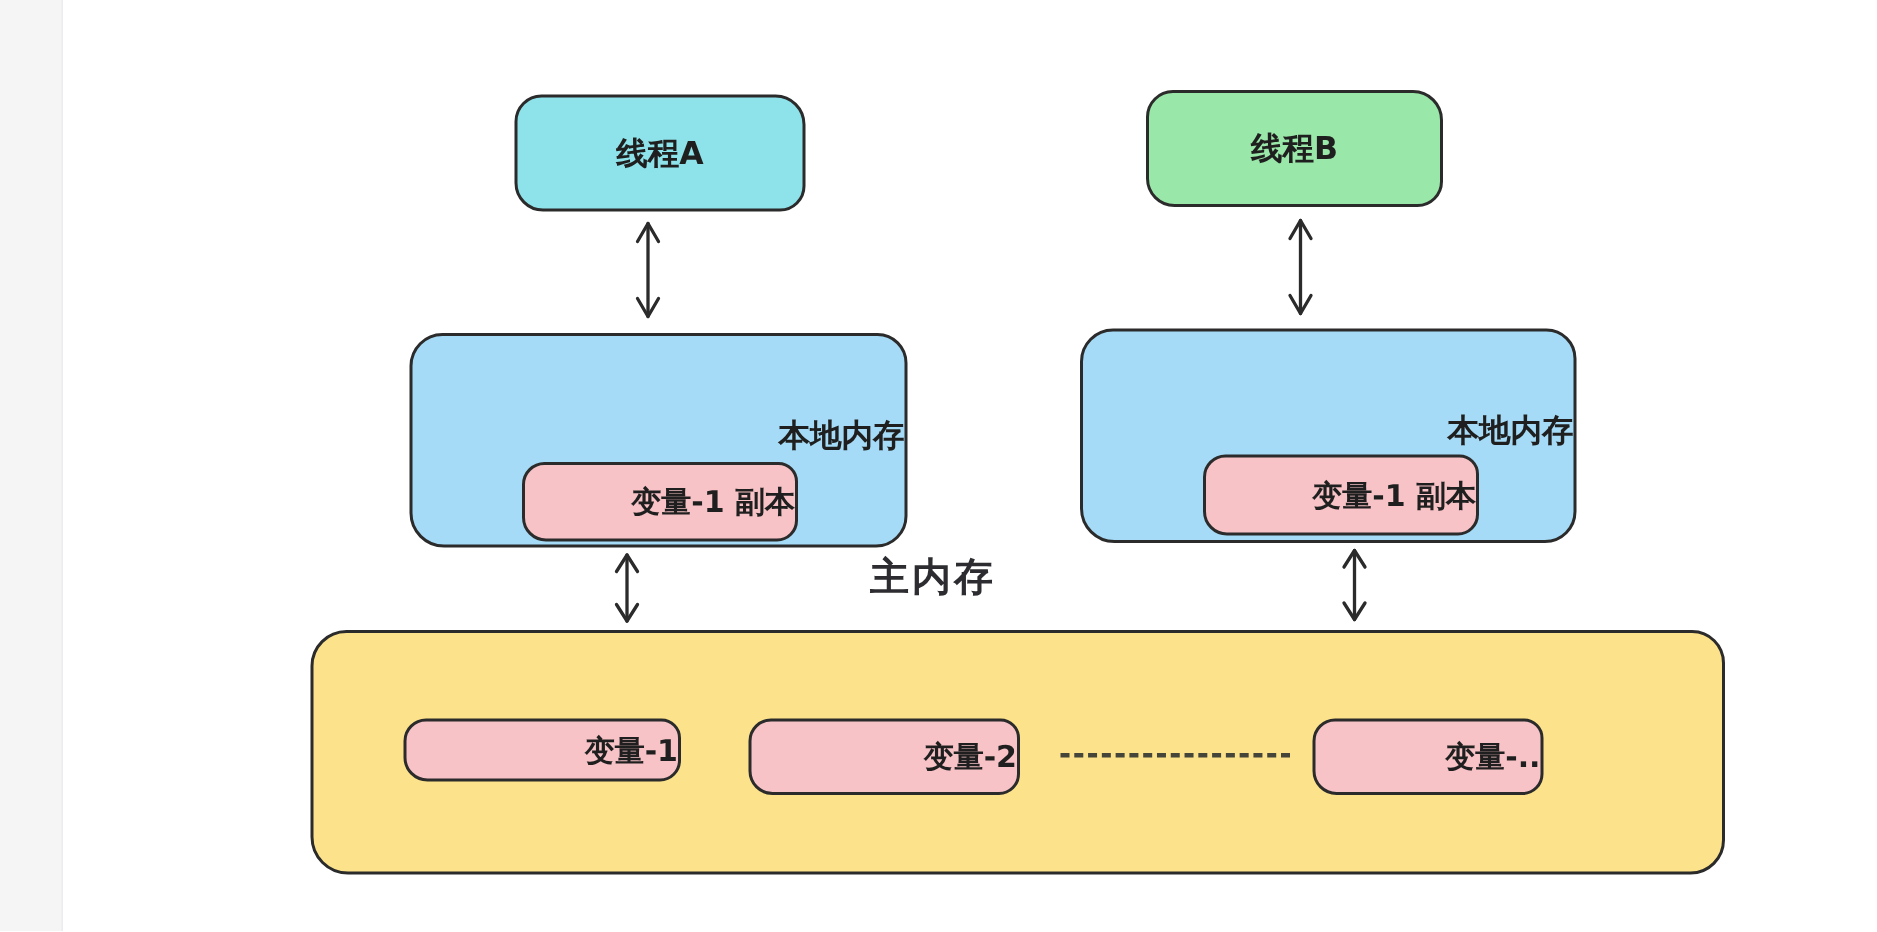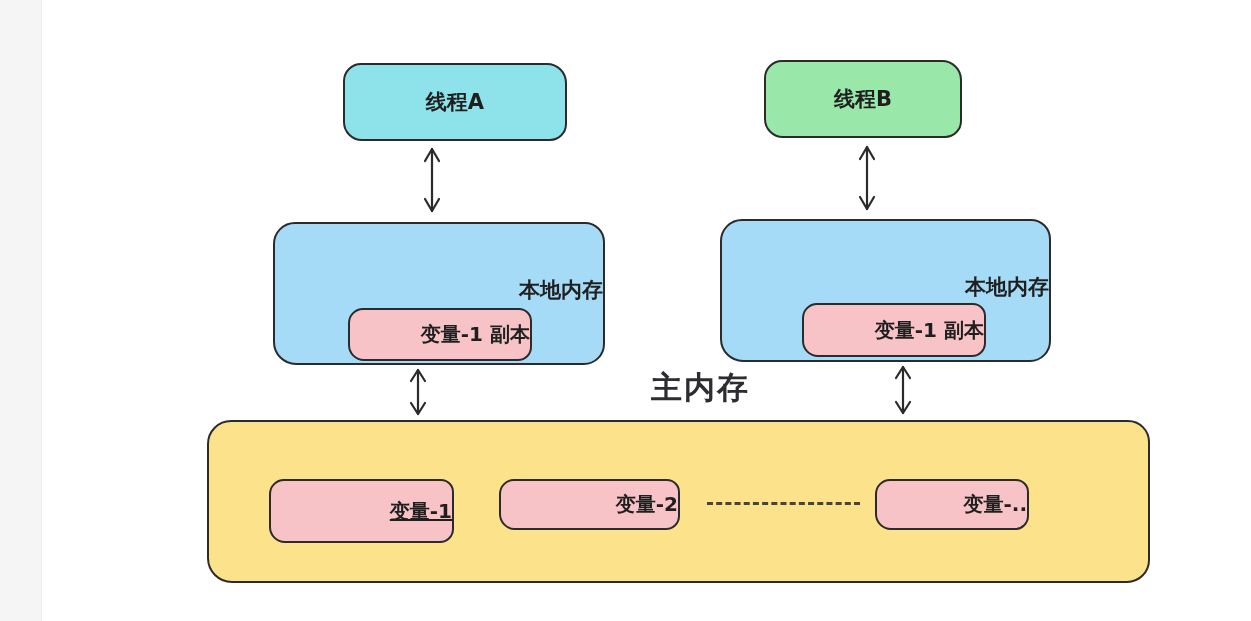--- a/index.html
+++ b/index.html
@@ -6,46 +6,46 @@
   body { font-family:"DejaVu Sans","Liberation Sans",sans-serif; }
   .canvas { position:relative; width:1251px; height:621px; background:#ffffff; overflow:hidden; }
   .gutter { position:absolute; left:0; top:0; width:41px; height:621px;
             background:var(--sidebar,#f5f5f6); border-right:1px solid #ececef; }
 
   .box { position:absolute; box-sizing:border-box; border:2.5px solid var(--border,#2b2b2b); }
 
   .thread { display:flex; align-items:center; justify-content:center;
             font-size:21px; font-weight:600; color:var(--text,#1f1f1f);
             border-radius:18px 20px 17px 19px; }
-  #thread-a { left:343px; top:63px;  width:224px; height:78px; background:var(--cyan,#8ee3ea); }
+  #thread-a { left:343px; top:63px;  width:194px; height:78px; background:var(--cyan,#8ee3ea); }
   #thread-b { left:764px; top:60px;  width:198px; height:78px; background:var(--green,#9ae8a9); }
 
   .local { border-radius:22px 20px 21px 23px; background:var(--blue,#a5dbf6); }
   #local-a { left:273px; top:222px; width:332px; height:143px; }
   #local-b { left:720px; top:219px; width:331px; height:143px; }
   .local-label { position:absolute; left:0; right:0; top:52px; text-align:right;
                  font-size:21px; font-weight:600; color:var(--text,#1f1f1f); }
 
   .pinkbox { position:absolute; box-sizing:border-box; border:2.5px solid var(--border,#2b2b2b);
              border-radius:15px 13px 14px 16px; background:var(--pink,#f7c3c7);
              display:flex; align-items:center; justify-content:flex-end;
              font-size:20px; font-weight:600; color:var(--text,#1f1f1f); }
   #copy-a { left:73px; top:84px; width:184px; height:53px; }
   #copy-b { left:80px; top:82px; width:184px; height:54px; }
 
   #main-memory { left:207px; top:420px; width:943px; height:163px;
                  background:var(--yellow,#fce28b); border-radius:24px 22px 23px 25px; }
-  #var-1 { left:60px;  top:57px; width:185px; height:64px;text-decoration:underline; }
+  #var-1 { left:60px;  top:57px; width:185px; height:42px; }
   #var-2 { left:290px; top:57px; width:181px; height:51px; }
   #var-n { left:666px; top:57px; width:154px; height:51px; }
   .dashes { position:absolute; left:498px; top:80px; width:153px; height:0;
             border-top:3px dashed #45453a; }
 
-  .main-label { position:absolute; left:580px; top:367px; width:170px; text-align:right;
-                font-size:31px; font-weight:700; color:#2d2d31; letter-spacing:2px; }
+  .main-label { position:absolute; left:580px; top:367px; width:170px; text-align:left;
+                font-size:26px; font-weight:700; color:#2d2d31; letter-spacing:2px; }
 
   .arrow { position:absolute; line-height:0; }
   #arrow-ta { left:419px; top:144px; }
   #arrow-tb { left:854px; top:142px; }
   #arrow-la { left:405px; top:366px; }
   #arrow-lb { left:890px; top:363px; }
   .arrow svg { stroke:var(--border,#2b2b2b); stroke-width:2.2; fill:none;
                stroke-linecap:round; stroke-linejoin:round; }
 </style>
 </head>

